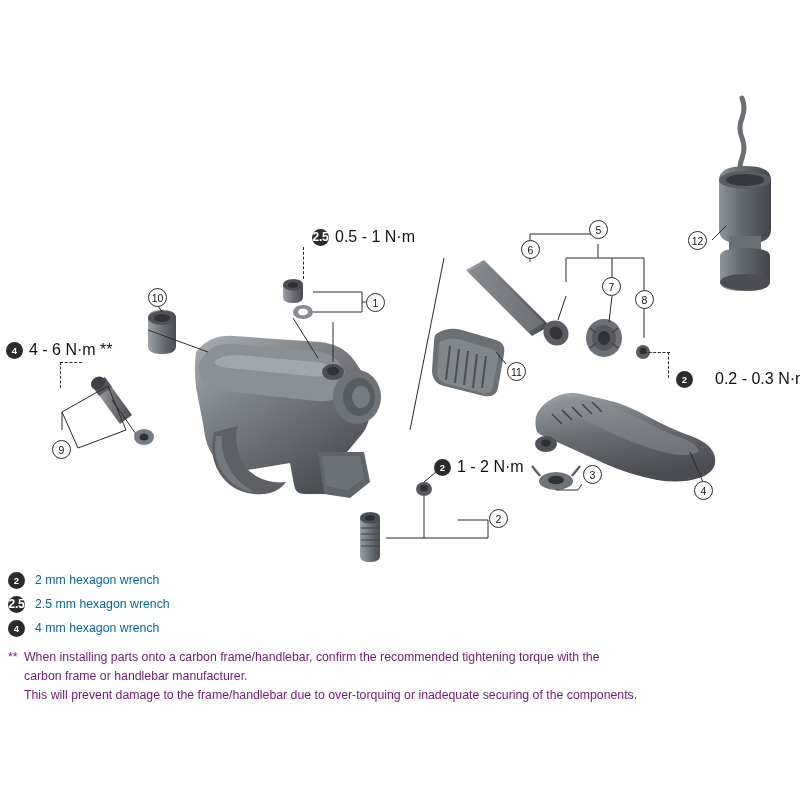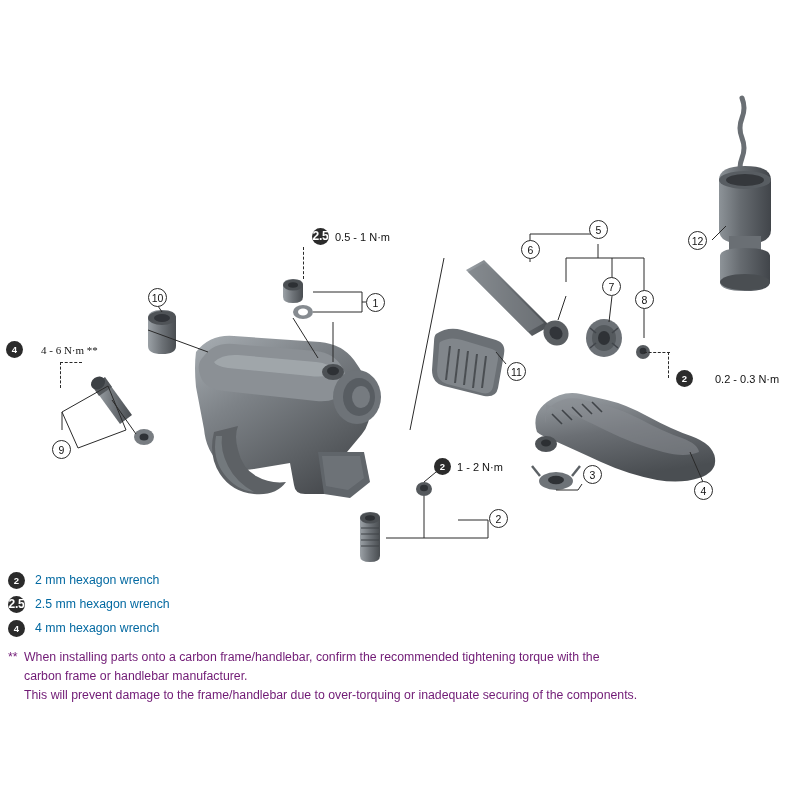--- a/index.html
+++ b/index.html
@@ -40,21 +40,21 @@
     color: #ffffff;
     font-size: 9.5px;
     line-height: 17px;
     text-align: center;
     font-weight: bold;
     box-sizing: border-box;
   }
   .toolbadge.small { font-size: 12px; letter-spacing: -0.3px; }
 
   .torque-label {
-    font-size: 11px;
+    font-size: 16px;
     color: #111;
     white-space: nowrap;
   }
   .dash-h { height: 0; border-top: 1.2px dashed #2a2a2a; }
   .dash-v { width: 0; border-left: 1.2px dashed #2a2a2a; }
 
   
   #legend { position: absolute; left: 8px; top: 568px; width: 660px; }
   .legend-row {
     display: flex;
@@ -319,21 +319,21 @@
   <div class="abs dash-v" style="left:668px; top:352px; height:26px;"></div>
   <div class="abs dash-h" style="left:644px; top:352px; width:26px;"></div>
 
   <div class="abs" style="left:312px; top:228px; display:flex; align-items:center;">
     <div class="toolbadge small">2.5</div>
     <div class="torque-label" style="margin-left:6px;">0.5 - 1 N·m</div>
   </div>
 
   <div class="abs" style="left:6px; top:341px; display:flex; align-items:center;">
     <div class="toolbadge">4</div>
-    <div class="torque-label" style="margin-left:18px;font-family:Liberation Serif, serif;">4 - 6 N·m **</div>
+    <div class="torque-label" style="margin-left:6px;">4 - 6 N·m **</div>
   </div>
 
   <div class="abs" style="left:676px; top:370px; display:flex; align-items:center;">
     <div class="toolbadge">2</div>
     <div class="torque-label" style="margin-left:22px;">0.2 - 0.3 N·m</div>
   </div>
 
   <div class="abs" style="left:434px; top:458px; display:flex; align-items:center;">
     <div class="toolbadge">2</div>
     <div class="torque-label" style="margin-left:6px;">1 - 2 N·m</div>

